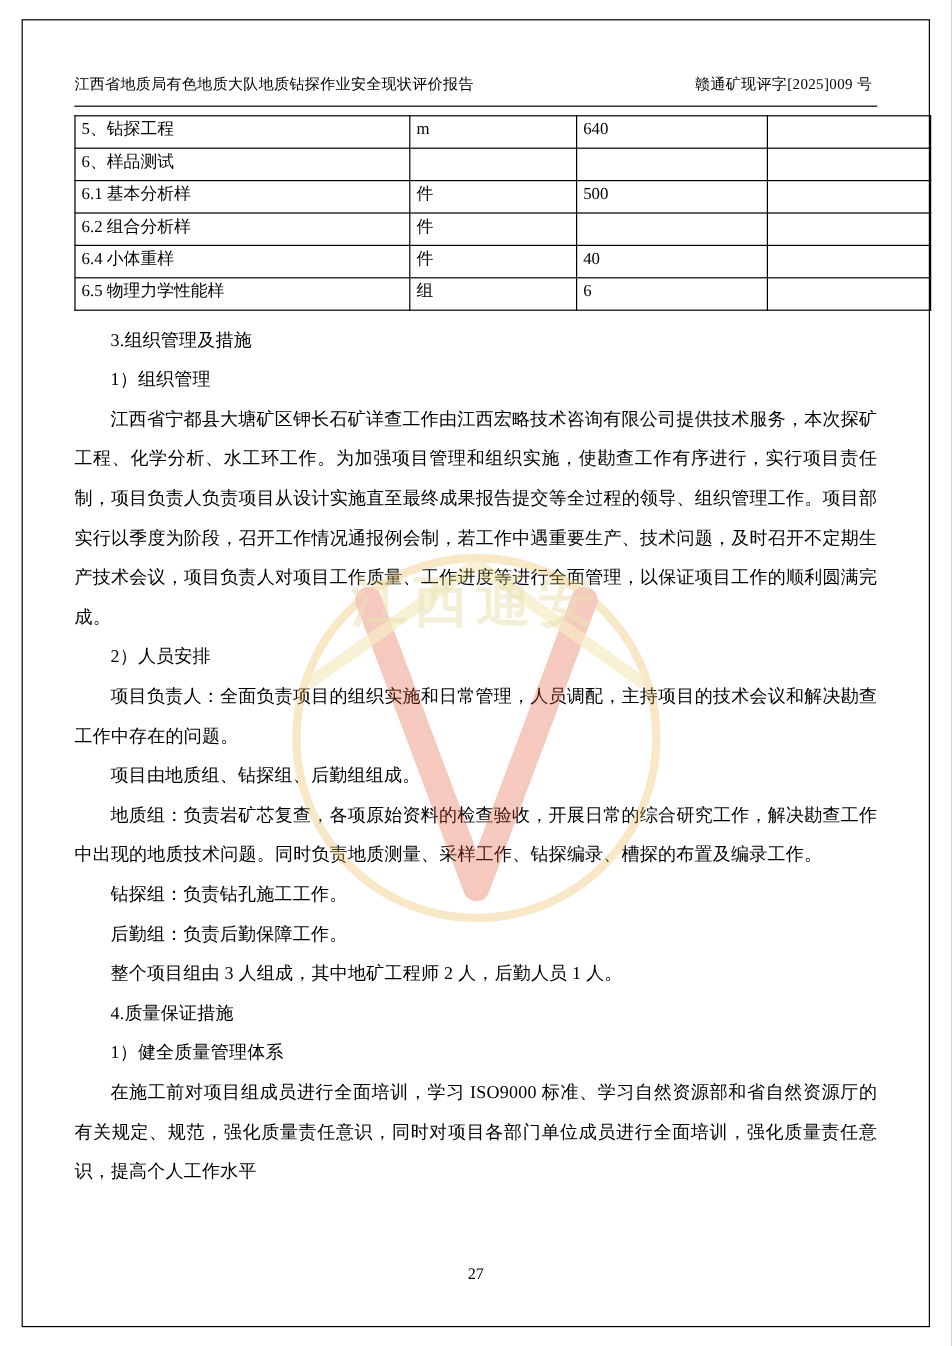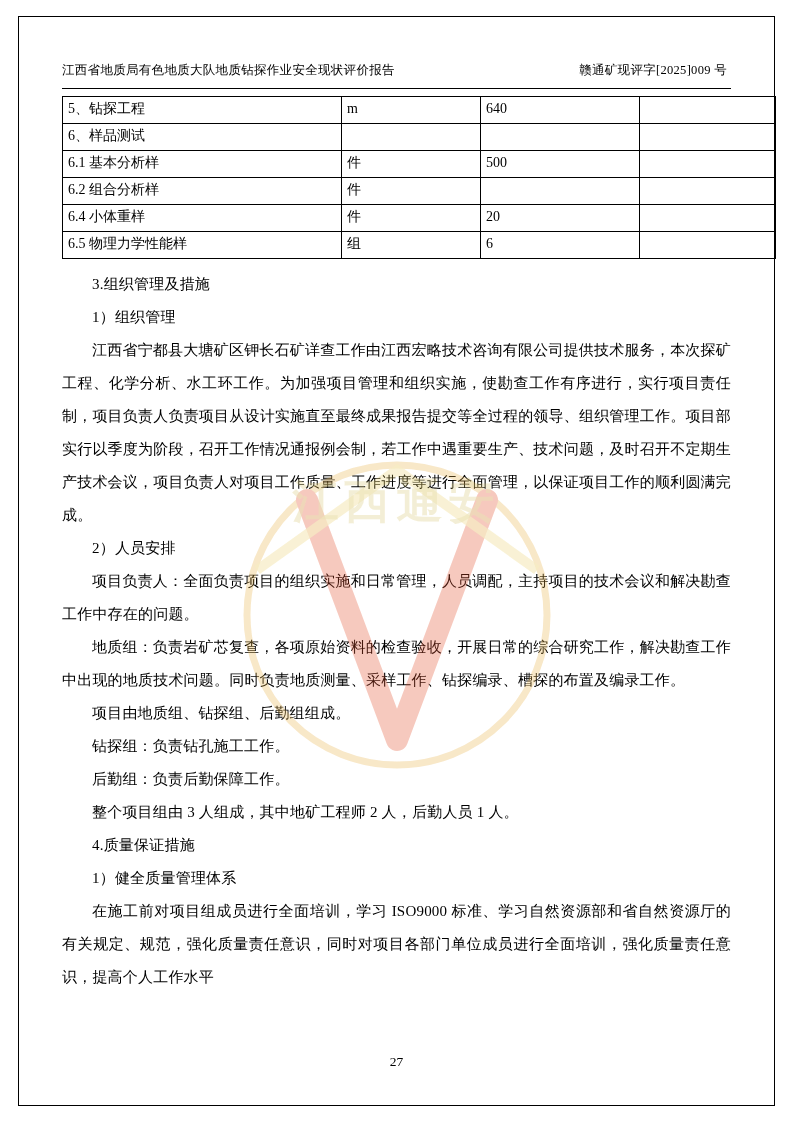--- a/index.html
+++ b/index.html
@@ -190,39 +190,39 @@
         </tr>
         <tr>
           <td class="c1">6.2 组合分析样</td>
           <td class="c2">件</td>
           <td class="c3"></td>
           <td class="c4"></td>
         </tr>
         <tr>
           <td class="c1">6.4 小体重样</td>
           <td class="c2">件</td>
-          <td class="c3">20</td>
+          <td class="c3">40</td>
           <td class="c4"></td>
         </tr>
         <tr>
           <td class="c1">6.5 物理力学性能样</td>
           <td class="c2">组</td>
           <td class="c3">6</td>
           <td class="c4"></td>
         </tr>
       </tbody>
     </table>
 
     <p class="para indent sec-gap-top">3.组织管理及措施</p>
     <p class="para indent">1）组织管理</p>
     <p class="para indent">江西省宁都县大塘矿区钾长石矿详查工作由江西宏略技术咨询有限公司提供技术服务，本次探矿工程、化学分析、水工环工作。为加强项目管理和组织实施，使勘查工作有序进行，实行项目责任制，项目负责人负责项目从设计实施直至最终成果报告提交等全过程的领导、组织管理工作。项目部实行以季度为阶段，召开工作情况通报例会制，若工作中遇重要生产、技术问题，及时召开不定期生产技术会议，项目负责人对项目工作质量、工作进度等进行全面管理，以保证项目工作的顺利圆满完成。</p>
     <p class="para indent">2）人员安排</p>
     <p class="para indent">项目负责人：全面负责项目的组织实施和日常管理，人员调配，主持项目的技术会议和解决勘查工作中存在的问题。</p>
+    <p class="para indent">项目由地质组、钻探组、后勤组组成。</p>
     <p class="para indent">地质组：负责岩矿芯复查，各项原始资料的检查验收，开展日常的综合研究工作，解决勘查工作中出现的地质技术问题。同时负责地质测量、采样工作、钻探编录、槽探的布置及编录工作。</p>
-    <p class="para indent">项目由地质组、钻探组、后勤组组成。</p>
     <p class="para indent">钻探组：负责钻孔施工工作。</p>
     <p class="para indent">后勤组：负责后勤保障工作。</p>
     <p class="para indent">整个项目组由 3 人组成，其中地矿工程师 2 人，后勤人员 1 人。</p>
     <p class="para indent">4.质量保证措施</p>
     <p class="para indent">1）健全质量管理体系</p>
     <p class="para indent">在施工前对项目组成员进行全面培训，学习 ISO9000 标准、学习自然资源部和省自然资源厅的有关规定、规范，强化质量责任意识，同时对项目各部门单位成员进行全面培训，强化质量责任意识，提高个人工作水平</p>
 
   </div>
 
   <div class="page-number">27</div>

